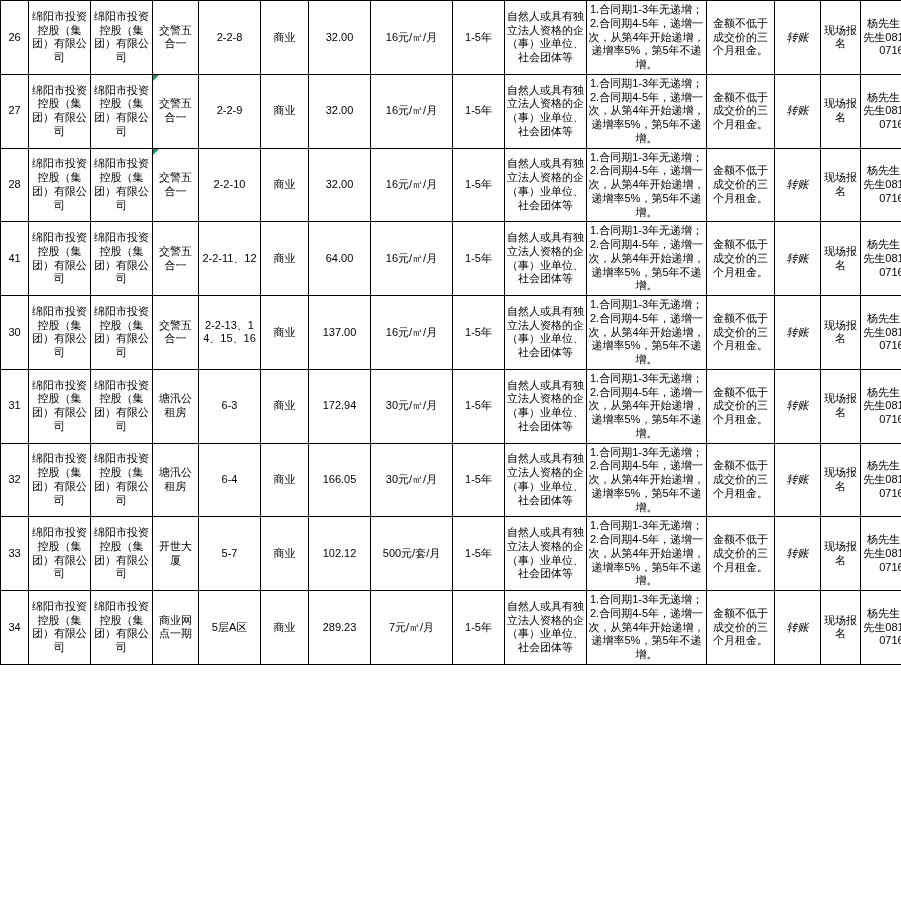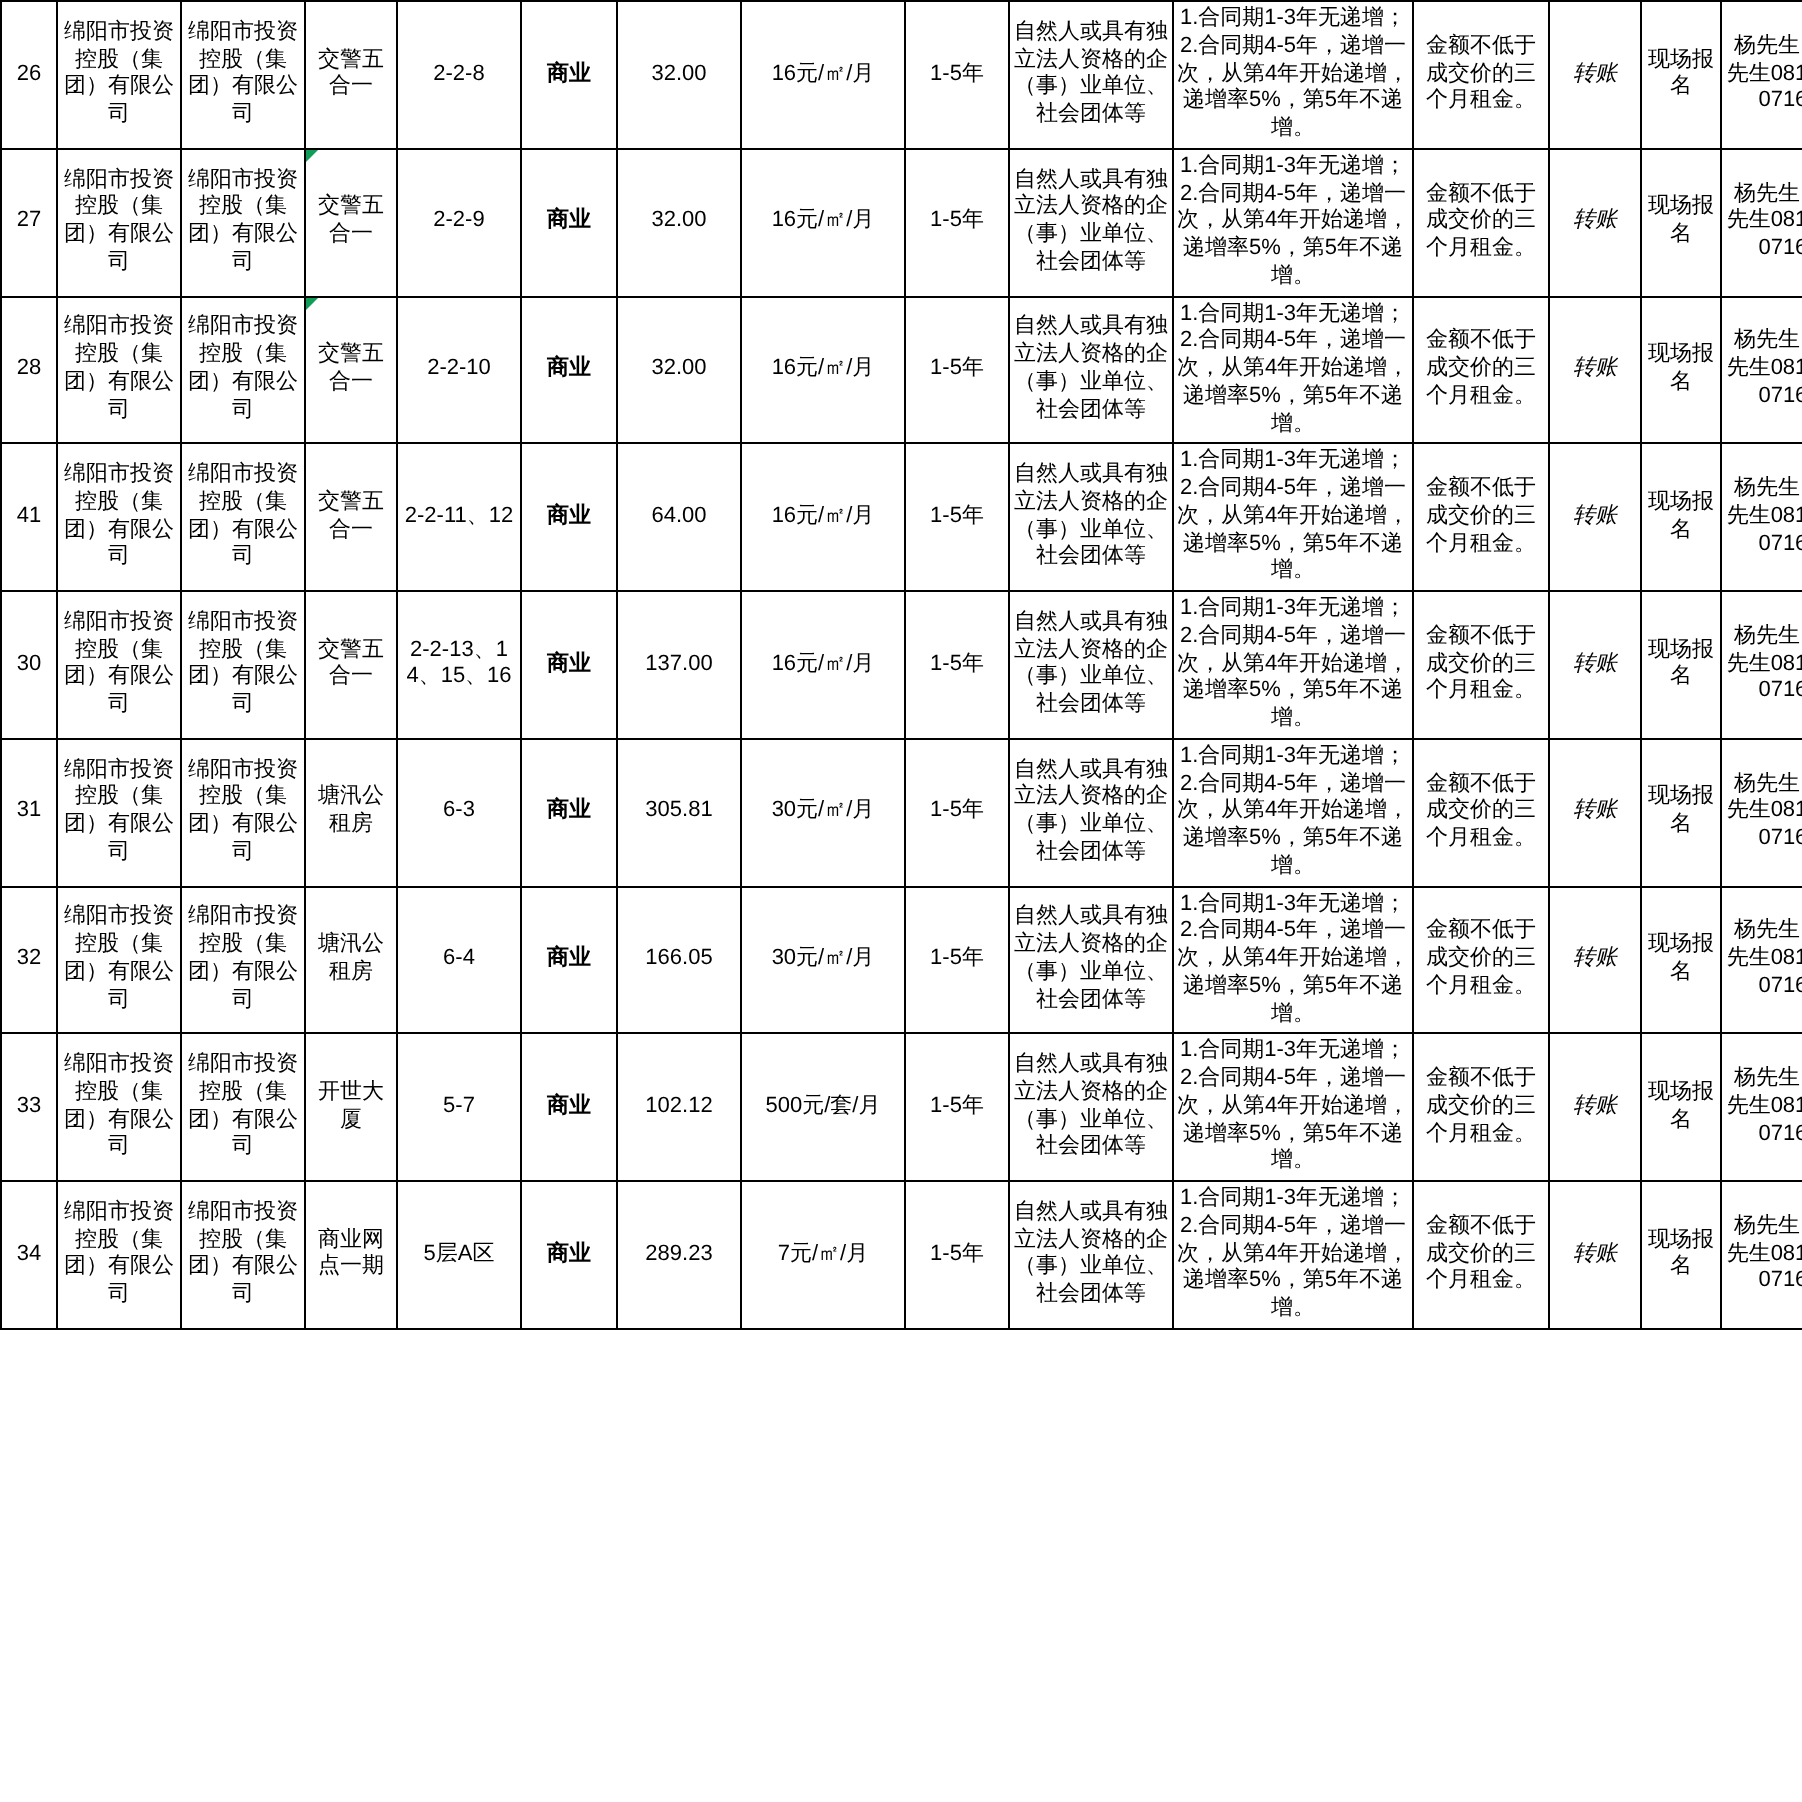--- a/index.html
+++ b/index.html
@@ -47,21 +47,21 @@
   col.c-deposit { width: 68px; }
   col.c-pay     { width: 46px; }
   col.c-reg     { width: 40px; }
   col.c-contact { width: 68px; }
 
   td.idx      { font-size: 12px; }
   td.lessor,
   td.owner    { font-size: 11px; line-height: 1.3; margin-left: 48px; }
   td.proj     { font-size: 11.5px; line-height: 1.3; }
   td.room     { font-size: 11.5px; }
-  td.use      { font-size: 11.5px; font-weight: bold; }
+  td.use      { font-size: 11.5px; }
   td.area     { font-size: 11.5px; text-align: right; padding-right: 6px; }
   td.price    { font-size: 11px; margin-top: 10px; }
   td.term     { font-size: 11.5px; }
   td.target   { font-size: 11px; line-height: 1.3; text-align: left; padding-left: 5px; }
   td.inc      { font-size: 10.5px; line-height: 1.3; text-align: left; padding-left: 5px; }
   td.deposit  { font-size: 11px; line-height: 1.3; text-align: left; padding-left: 5px; margin-left: 48px; }
   td.pay      { font-size: 11.5px; font-style: italic; }
   td.reg      { font-size: 11.5px; line-height: 1.3; }
   td.contact  { font-size: 11px; line-height: 1.3; }
 
@@ -184,21 +184,21 @@
           <td class="reg">现场报名</td>
           <td class="contact">杨先生、薛先生0816-2607167</td>
         </tr>
         <tr>
           <td class="idx">31</td>
           <td class="lessor">绵阳市投资控股（集团）有限公司</td>
           <td class="owner">绵阳市投资控股（集团）有限公司</td>
           <td class="proj">塘汛公租房</td>
           <td class="room">6-3</td>
           <td class="use">商业</td>
-          <td class="area">305.81</td>
+          <td class="area">172.94</td>
           <td class="price">30元/㎡/月</td>
           <td class="term">1-5年</td>
           <td class="target">自然人或具有独立法人资格的企（事）业单位、社会团体等</td>
           <td class="inc">1.合同期1-3年无递增；2.合同期4-5年，递增一次，从第4年开始递增，递增率5%，第5年不递增。</td>
           <td class="deposit">金额不低于成交价的三个月租金。</td>
           <td class="pay">转账</td>
           <td class="reg">现场报名</td>
           <td class="contact">杨先生、薛先生0816-2607167</td>
         </tr>
         <tr>

